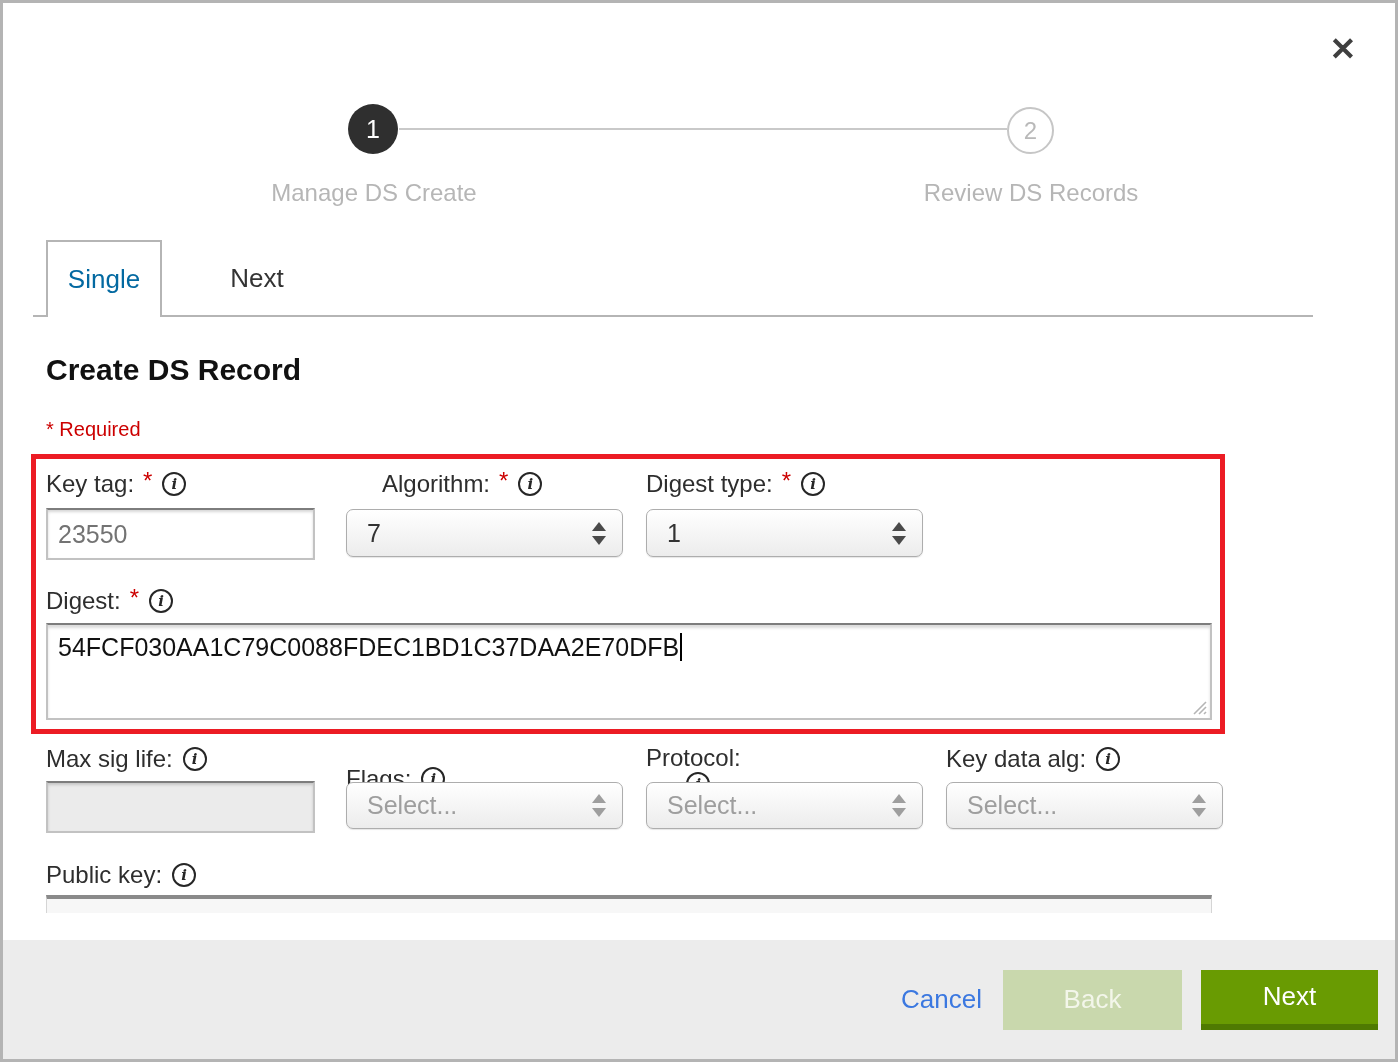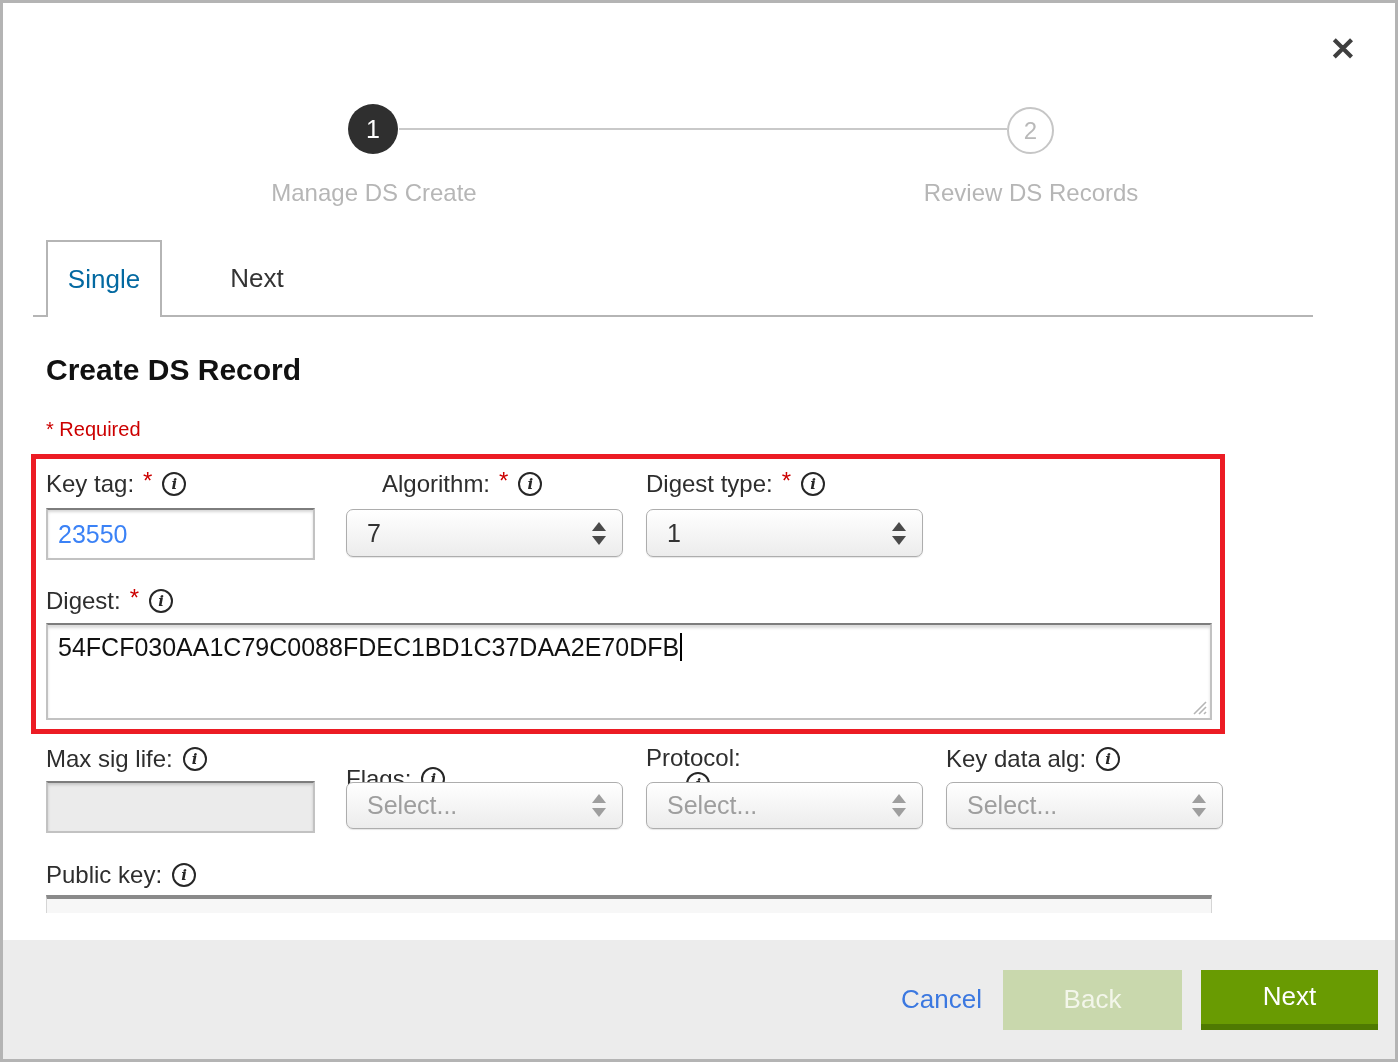--- a/index.html
+++ b/index.html
@@ -45,21 +45,21 @@
 
   .lbl-keytag{left:43px;top:466px;}  .lbl-algorithm{left:343px;top:466px;margin-left:36px;}  .lbl-digesttype{left:643px;top:466px;}
   .lbl-digest{left:43px;top:583px;}
   .lbl-maxsig{left:43px;top:741px;}  .lbl-flags{left:343px;top:741px;margin-top:20px;}  .lbl-protocol{left:643px;top:741px;flex-direction:column;}
   .lbl-keydataalg{left:943px;top:741px;}
   .lbl-publickey{left:43px;top:857px;justify-content:center;}
 
   
   .text-input{box-sizing:border-box;border:2px solid #c2c2c2;border-top:2px solid #7d7d7d;background:#fff;
     box-shadow:inset 0 2px 3px rgba(0,0,0,0.16);font-family:"Liberation Sans",sans-serif;
-    font-size:25px;color:#3b82f6;padding:0 10px;outline:none;}
+    font-size:25px;color:#737373;padding:0 10px;outline:none;}
   .inp-keytag{left:43px;top:505px;width:269px;height:52px;}
   .inp-maxsig{left:43px;top:778px;width:269px;height:52px;background:#ebebeb;}
 
   
   .select{box-sizing:border-box;border:1px solid #adadad;border-radius:7px;
     background:linear-gradient(#ffffff,#ececec);box-shadow:0 1px 1px rgba(0,0,0,0.10);
     display:flex;align-items:center;padding:0 16px 0 20px;font-size:25px;color:#333;cursor:pointer;}
   .select.muted{color:#9e9e9e;}
   .sel-algorithm{left:343px;top:506px;width:277px;height:48px;}
   .sel-digesttype{left:643px;top:506px;width:277px;height:48px;}

